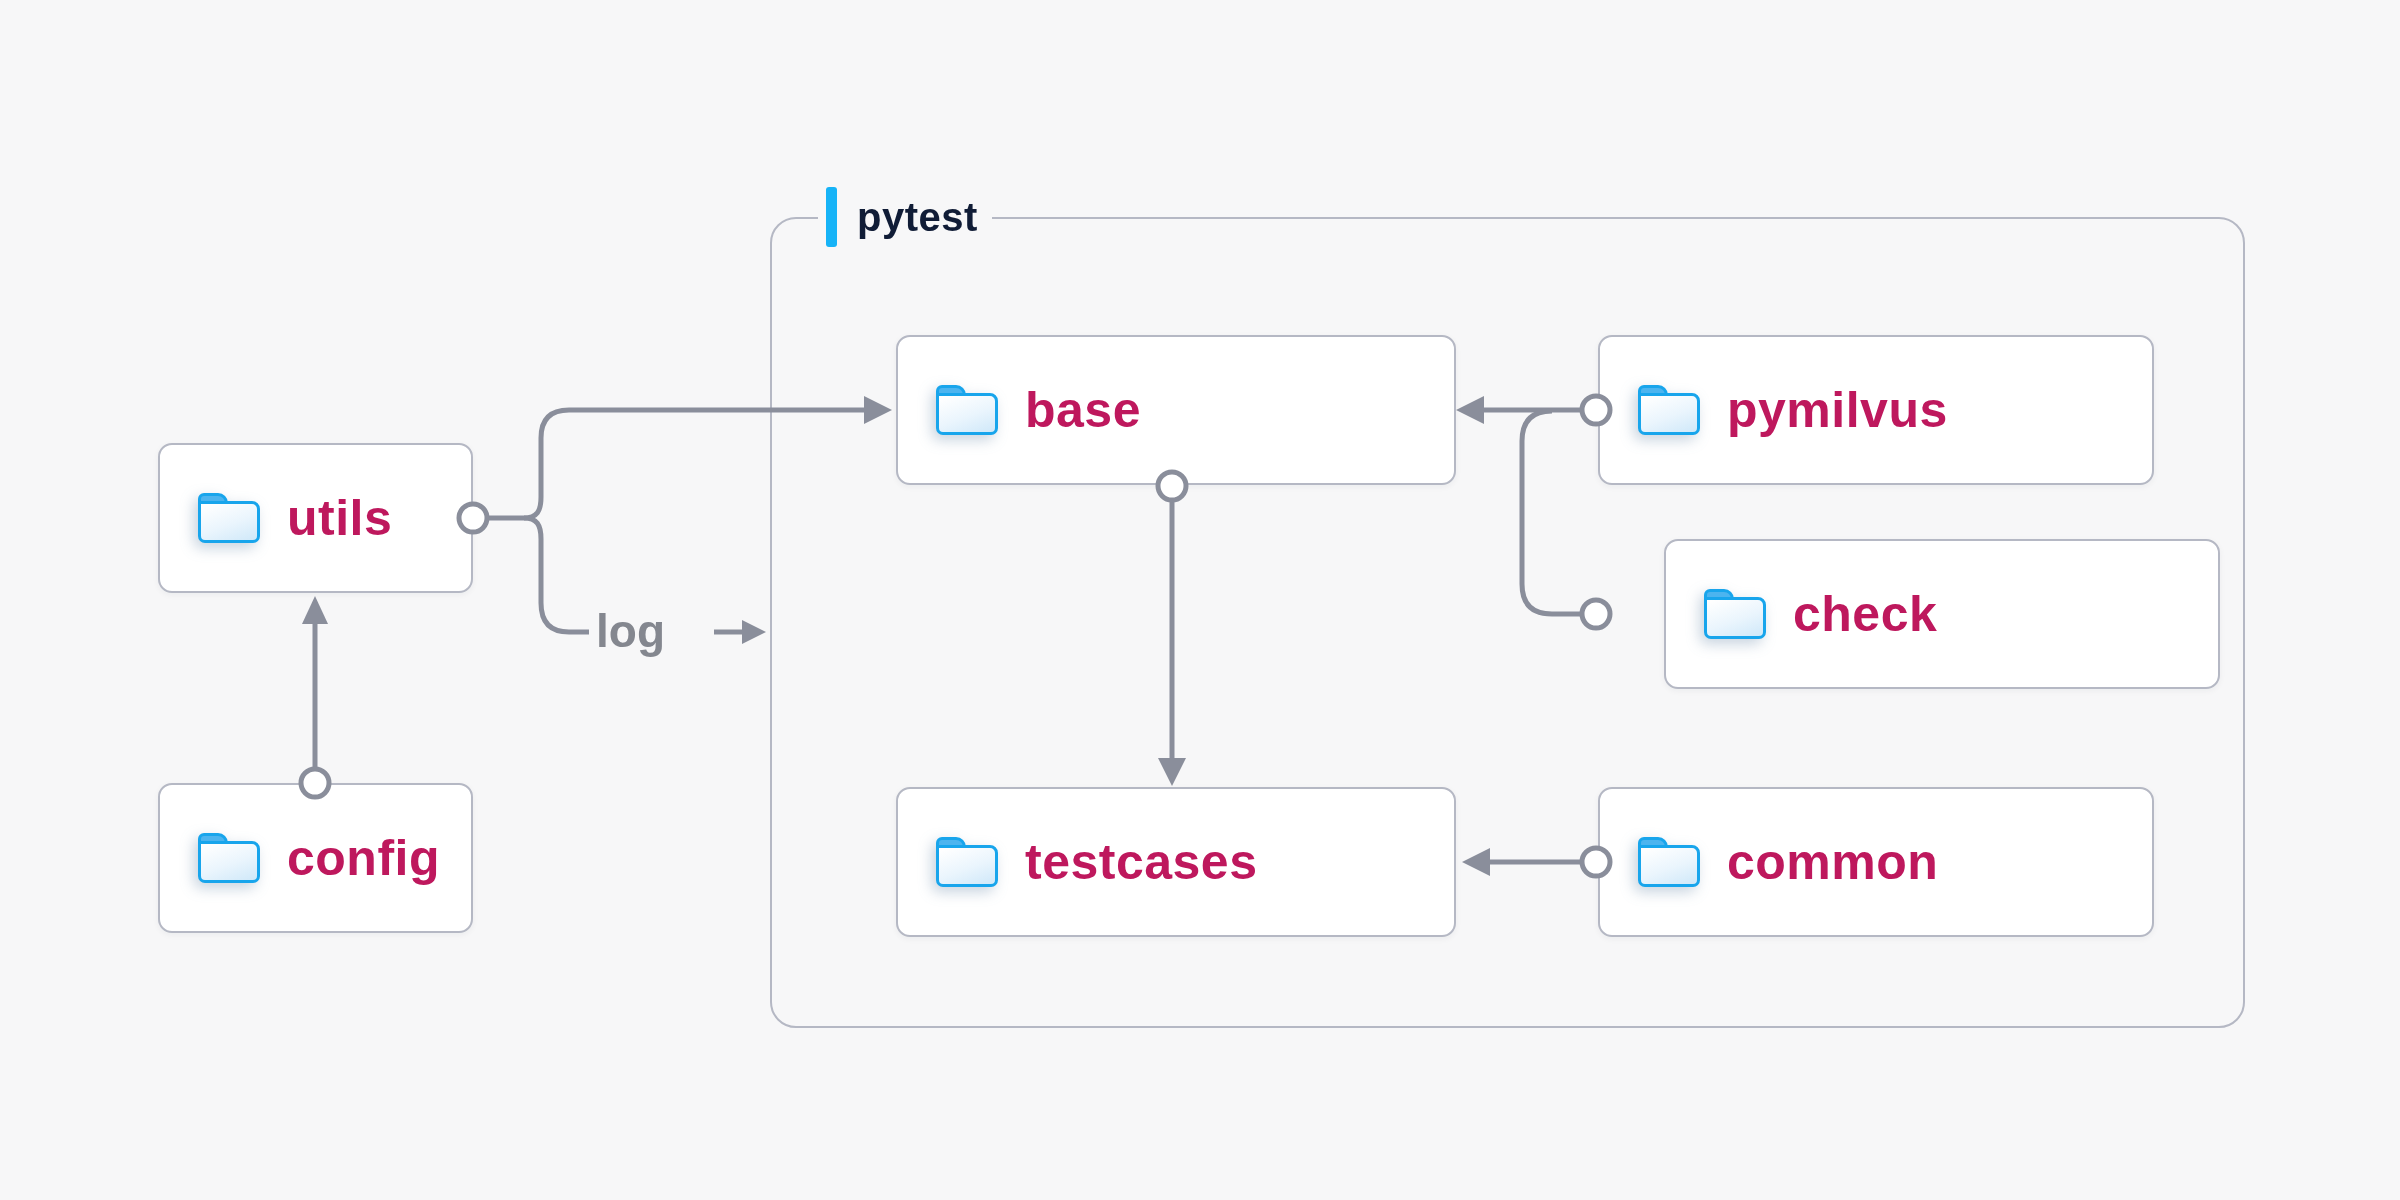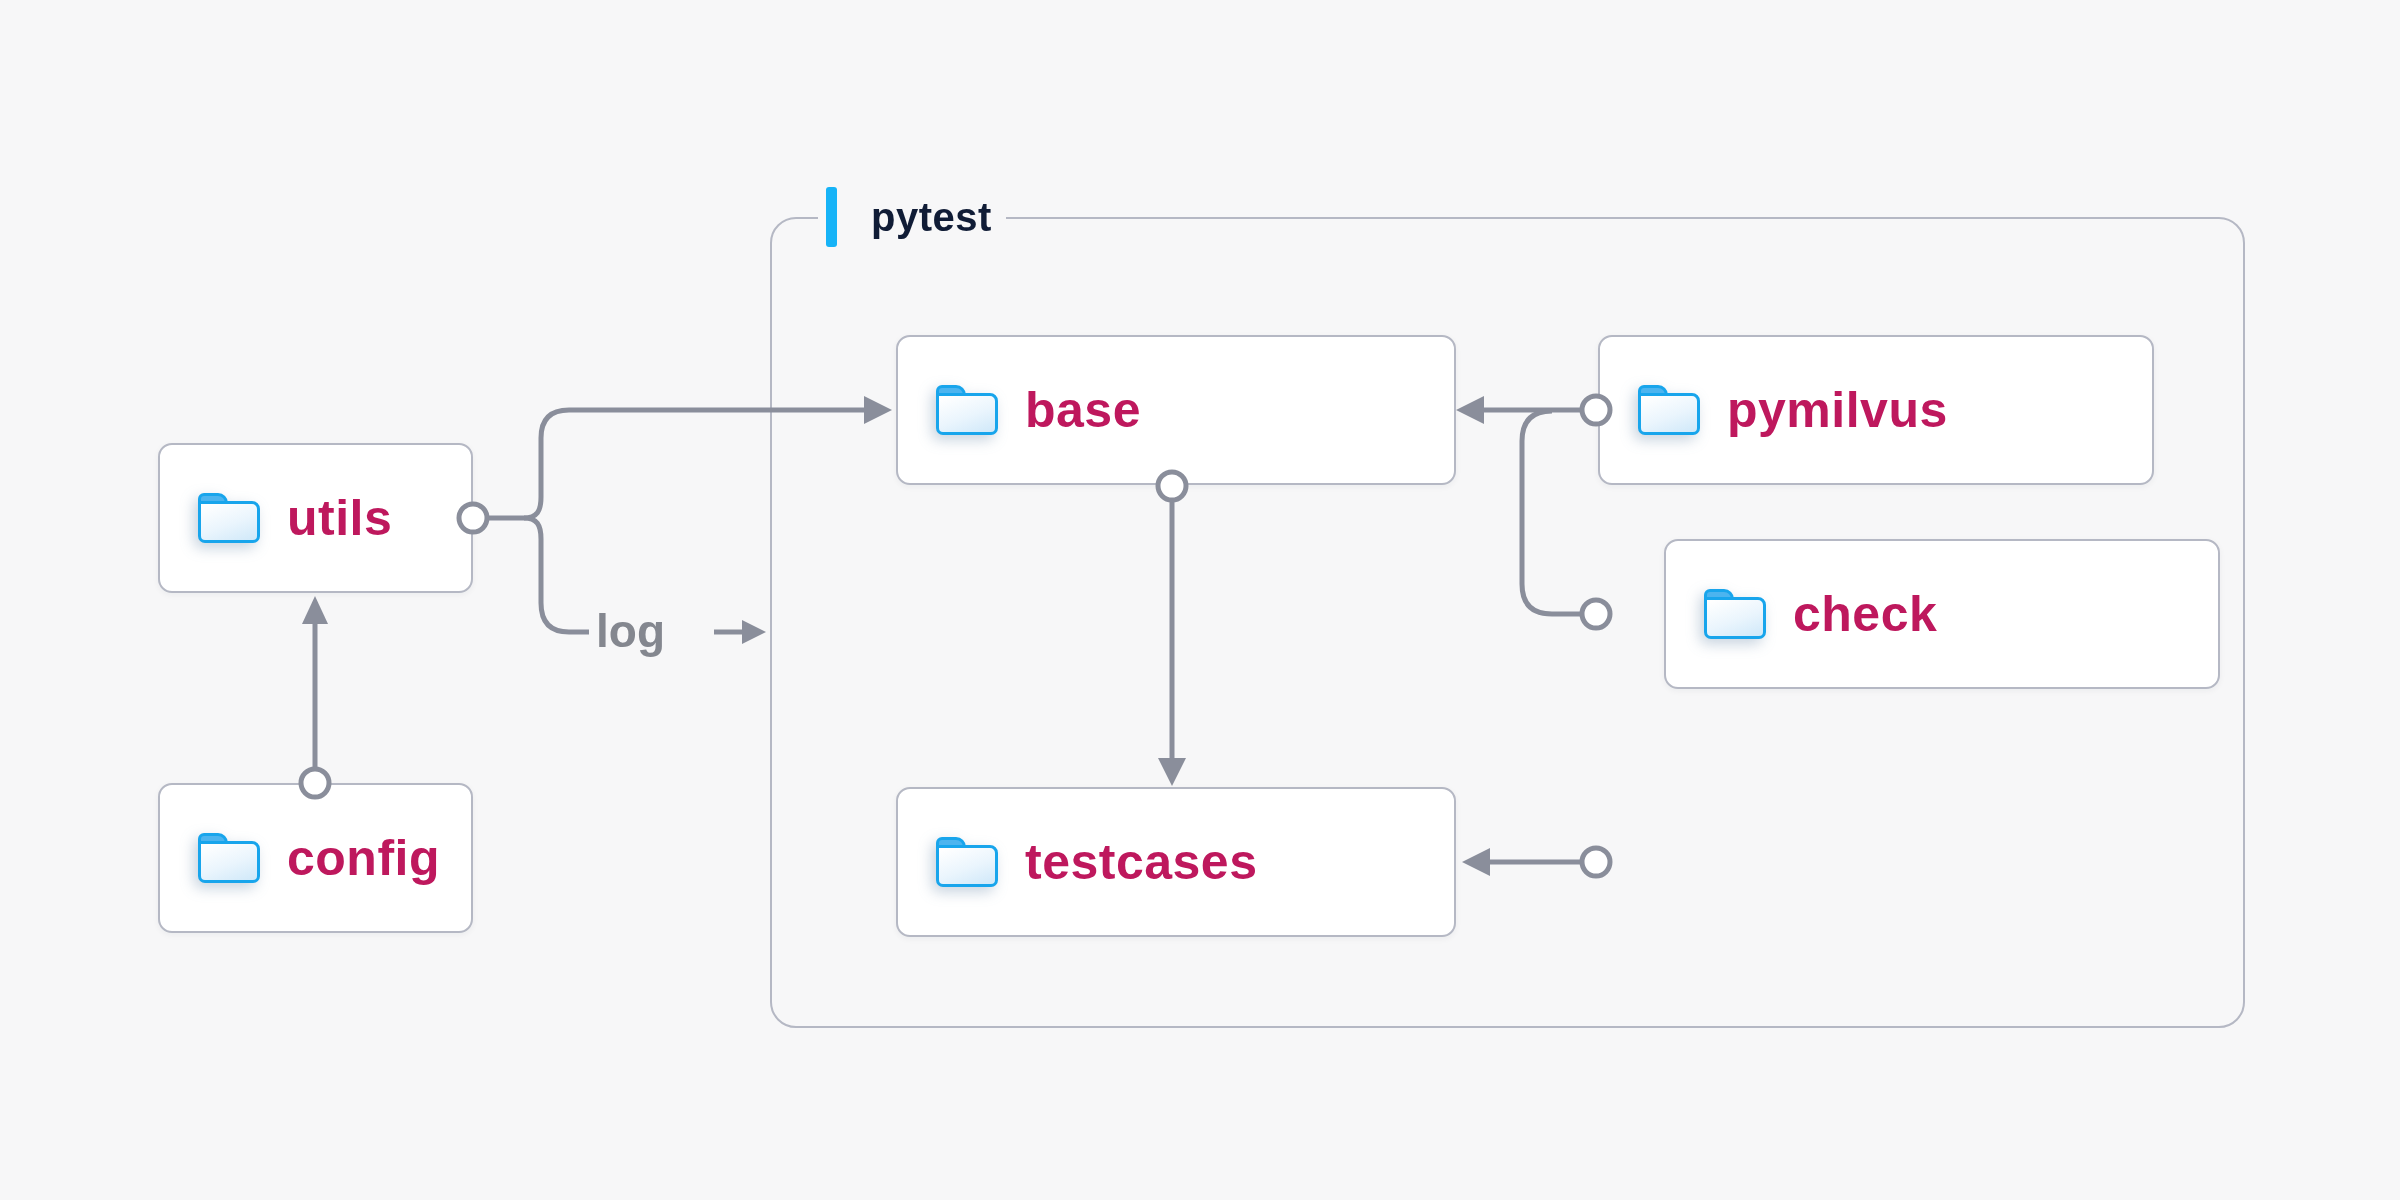--- a/index.html
+++ b/index.html
@@ -33,21 +33,21 @@
     padding: 0 14px 0 8px;
     z-index: 5;
   }
   .accent-bar {
     display: inline-block;
     width: 11px; height: 60px;
     background: #16b3f7;
     border-radius: 3px;
   }
   .group-label-text {
-    margin-left: 34px;
+    margin-left: 20px;
     font-size: 40px;
     font-weight: 700;
     color: #101c36;
     letter-spacing: 0.5px;
     line-height: 62px;
   }
 
   
   .node {
     position: absolute;
@@ -218,14 +218,21 @@
   </div>
 
   <div class="node" style="left:896px; top:787px; width:560px; height:150px;">
     <span class="folder">
         <span class="tab"></span>
         <span class="body"></span>
       </span>
     <span class="node-label">testcases</span>
   </div>
 
+  <div class="node" style="left:1598px; top:787px; width:556px; height:150px;">
+    <span class="folder">
+        <span class="tab"></span>
+        <span class="body"></span>
+      </span>
+    <span class="node-label">common</span>
+  </div>
 
 </div>
 
 </body></html>

